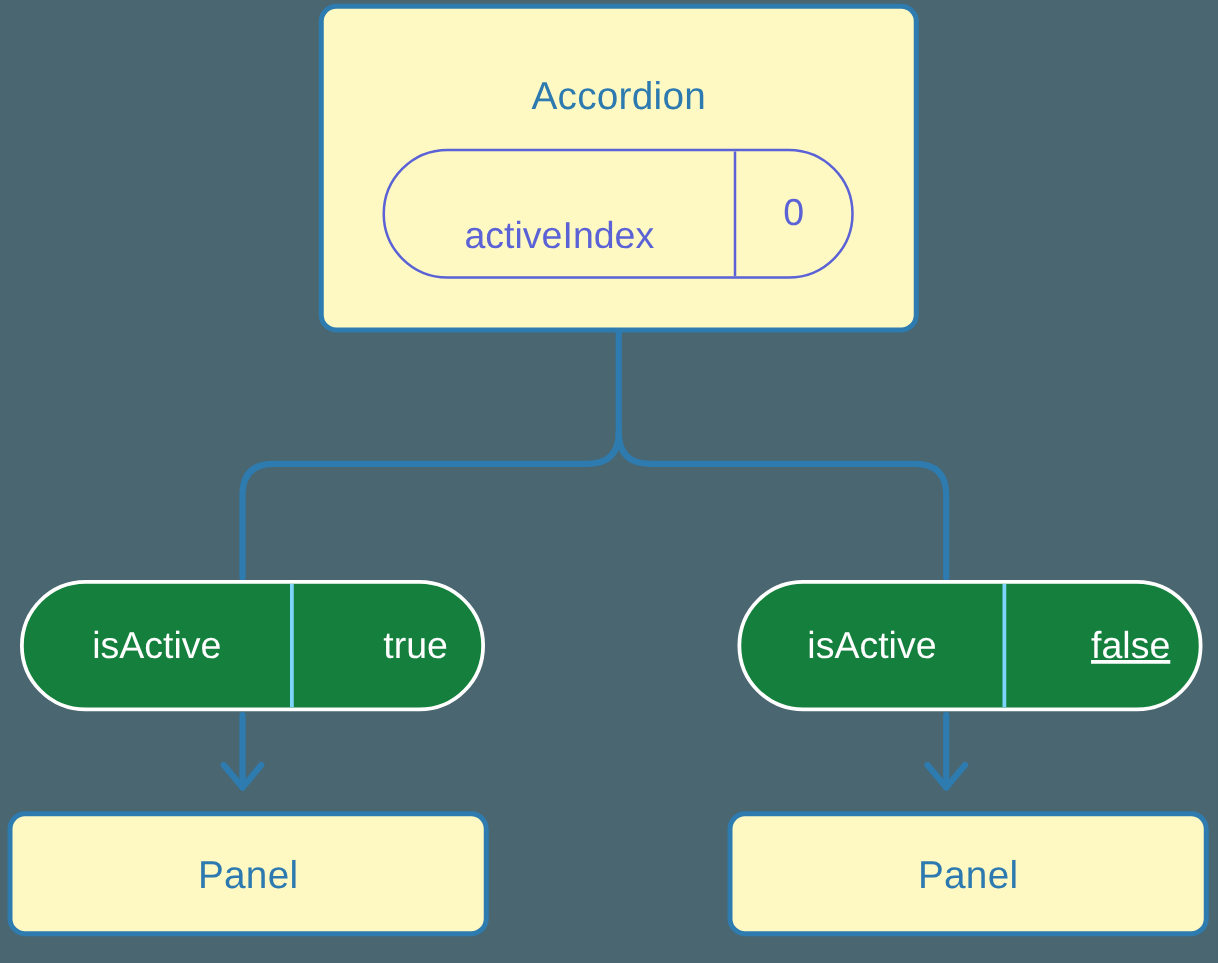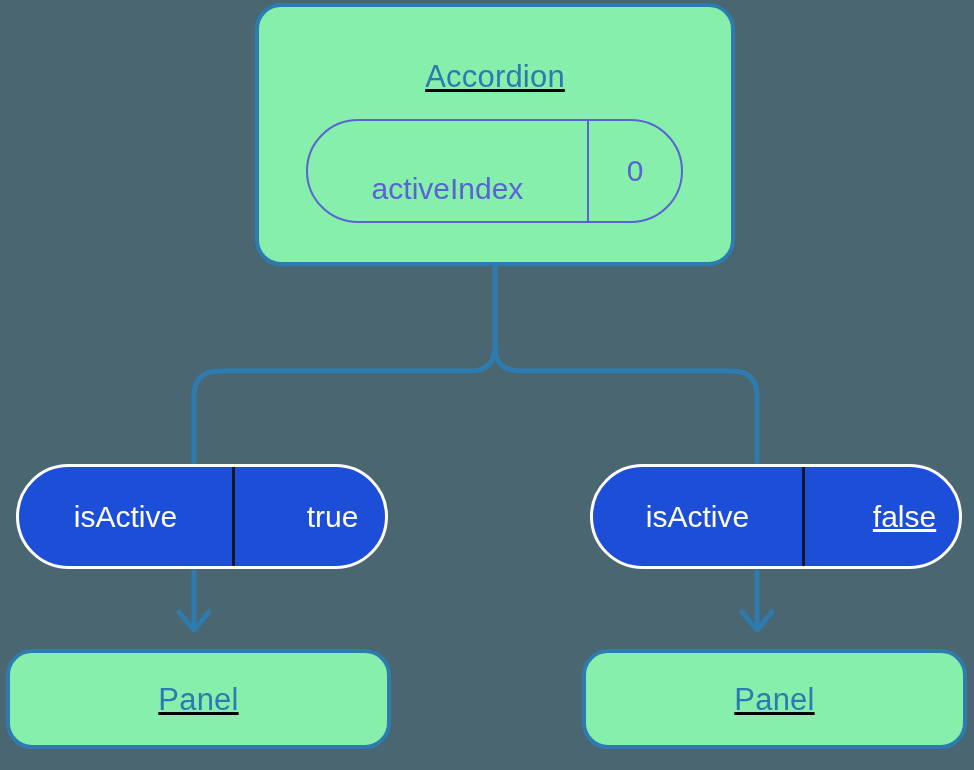--- a/index.html
+++ b/index.html
@@ -31,28 +31,27 @@
     left: 0;
     top: 0;
     width: 974px;
     height: 770px;
     pointer-events: none;
   }
 
   
   .node-box {
     position: absolute;
-    background: #86efac;
+    background: #fef9c3;
     border: 4px solid #2e7bb0;
-    border-radius: 26px;
+    border-radius: 14px;
     box-sizing: border-box;
     display: flex;
     flex-direction: column;
     align-items: center;
-    text-decoration: underline;
   }
 
   .node-title {
     color: #2d7ab0;
     font-size: 31px;
     font-weight: 400;
     letter-spacing: 0.2px;
     line-height: 1;
     white-space: nowrap;
   }
@@ -107,29 +106,29 @@
     color: #5a62d6;
     font-size: 30px;
   }
   .pill.outline .pill-val {
     border-left: 2px solid #5a62d6;
   }
 
   
   .pill.filled {
     border: 3px solid #ffffff;
-    background: #1d4ed8;
+    background: #15803d;
   }
   .pill.filled .pill-key,
   .pill.filled .pill-val {
     color: #ffffff;
     font-size: 30px;
   }
   .pill.filled .pill-val {
-    border-left: 3px solid #0f172a;
+    border-left: 3px solid #7dd3fc;
     padding-left: 45px;
   }
 
   
   #pill-activeindex {
     left: 306px;
     top: 119px;
     width: 377px;
     height: 104px;
   }

